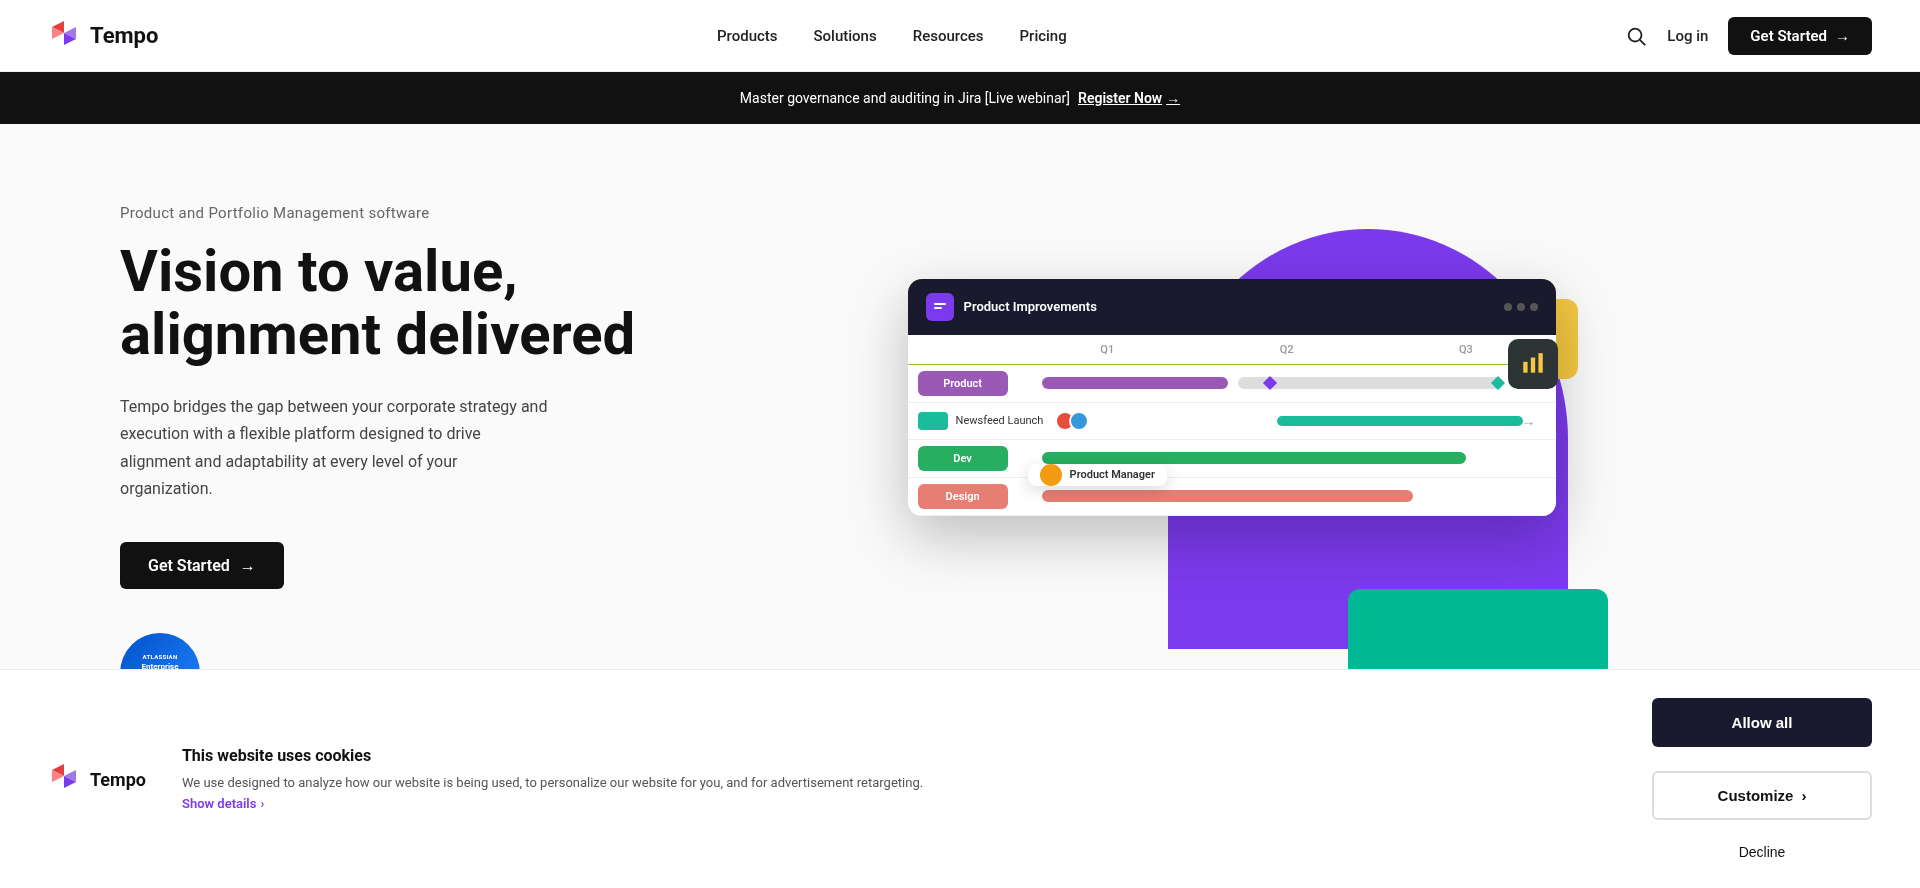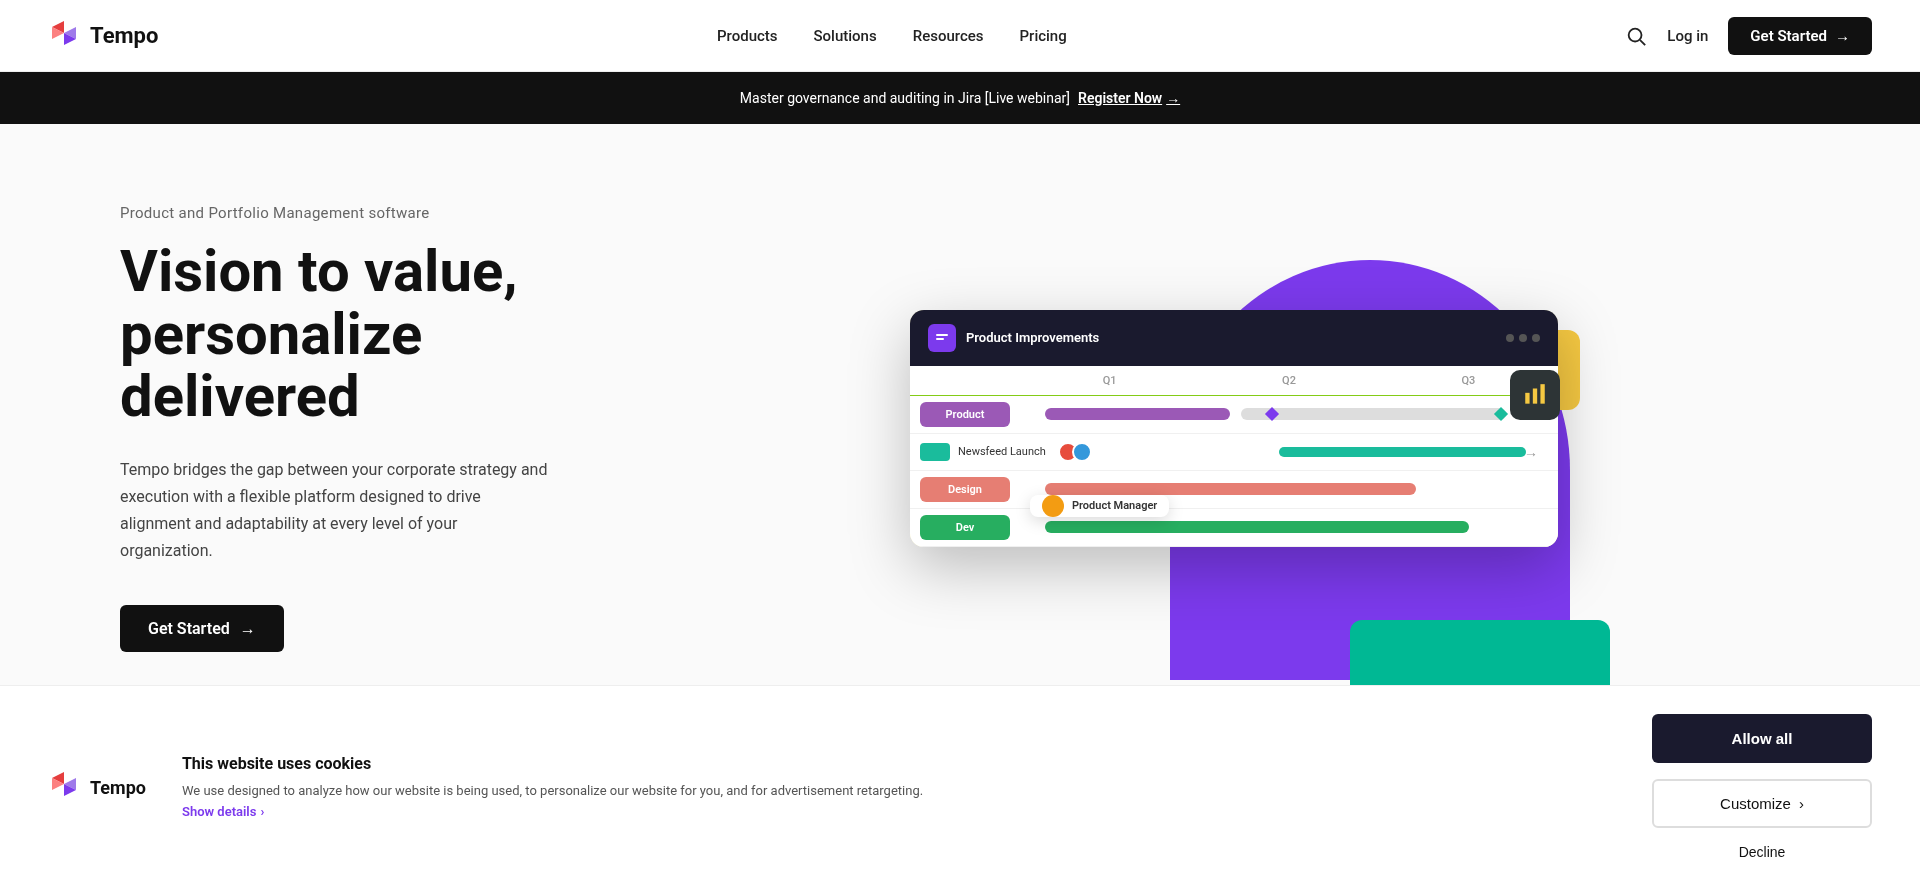--- a/index.html
+++ b/index.html
@@ -149,28 +149,28 @@
       background: #fff; display: flex; align-items: center; justify-content: space-between;
       padding: 28px 48px; gap: 40px;
       border-top: 1px solid #eee;
     }
     .cookie-left { display: flex; align-items: center; gap: 36px; flex: 1; }
     .cookie-logo { display: flex; align-items: center; gap: 8px; }
     .cookie-text-block { flex: 1; }
     .cookie-title { font-size: 16px; font-weight: 700; color: #111; margin-bottom: 8px; }
     .cookie-desc { font-size: 13px; color: #555; line-height: 1.5; }
     .cookie-show-details { color: #7c3aed; font-size: 13px; font-weight: 600; text-decoration: none; display: inline-flex; align-items: center; gap: 4px; cursor: pointer; }
-    .cookie-buttons { display: flex; flex-direction: column; gap: 16px; min-width: 220px; }
+    .cookie-buttons { display: flex; flex-direction: column; gap: 24px; min-width: 220px; }
     .btn-allow-all {
       background: #1a1a2e; color: #fff; padding: 16px 24px; border-radius: 6px;
       font-size: 15px; font-weight: 700; border: none; cursor: pointer; text-align: center;
     }
     .btn-customize {
       background: #fff; color: #111; padding: 14px 24px; border-radius: 6px;
-      font-size: 15px; font-weight: 400; border: 2px solid #ddd; cursor: pointer;
+      font-size: 15px; font-weight: 700; border: 2px solid #ddd; cursor: pointer;
       display: flex; align-items: center; justify-content: center; gap: 8px;
     }
     .btn-decline {
       background: #fff; color: #111; padding: 0; border: none; cursor: pointer;
       font-size: 14px; font-weight: 500; text-align: center;
     }
   </style>
 </head>
 <body>
 
@@ -210,21 +210,21 @@
     <span>Register Now</span>
     <span>→</span>
   </a>
 </div>
 
 <section class="hero">
   <div class="hero-left">
     <p class="hero-eyebrow">Product and Portfolio Management software</p>
     <h1 class="hero-title">
       <span>Vision to value,</span><br>
-      <span>personalize delivered</span>
+      <span>alignment delivered</span>
     </h1>
     <p class="hero-desc">Tempo bridges the gap between your corporate strategy and execution with a flexible platform designed to drive alignment and adaptability at every level of your organization.</p>
     <a class="hero-cta" href="#">
       <span>Get Started</span>
       <span>→</span>
     </a>
     <div style="margin-top:8px;">
       <div class="badge-atlassian">
         <span style="font-size:6px;font-weight:700;letter-spacing:0.05em;">ATLASSIAN</span>
         <span class="badge-title">Enterprise</span>
@@ -289,31 +289,31 @@
             <div style="display:flex;margin-left:4px;gap:-6px;">
               <div class="avatar-circle av1"></div>
               <div class="avatar-circle av2" style="margin-left:-6px;"></div>
             </div>
             <div class="newsfeed-timeline">
               <div class="newsfeed-bar"></div>
               <span class="newsfeed-arrow">→</span>
             </div>
           </div>
 
+          <div class="gantt-row" style="position:relative;">
+            <div class="gantt-label label-dev">Dev</div>
+            <div class="gantt-timeline">
+              <div class="gantt-bar bar-green" style="left:5%;width:80%;"></div>
+            </div>
+          </div>
+
           <div class="gantt-row">
             <div class="gantt-label label-design">Design</div>
             <div class="gantt-timeline">
               <div class="gantt-bar bar-pink" style="left:5%;width:70%;"></div>
-            </div>
-          </div>
-
-          <div class="gantt-row" style="position:relative;">
-            <div class="gantt-label label-dev">Dev</div>
-            <div class="gantt-timeline">
-              <div class="gantt-bar bar-green" style="left:5%;width:80%;"></div>
             </div>
           </div>
         </div>
 
         <div class="pm-tooltip">
           <div class="pm-avatar"></div>
           <span>Product Manager</span>
         </div>
       </div>
 

